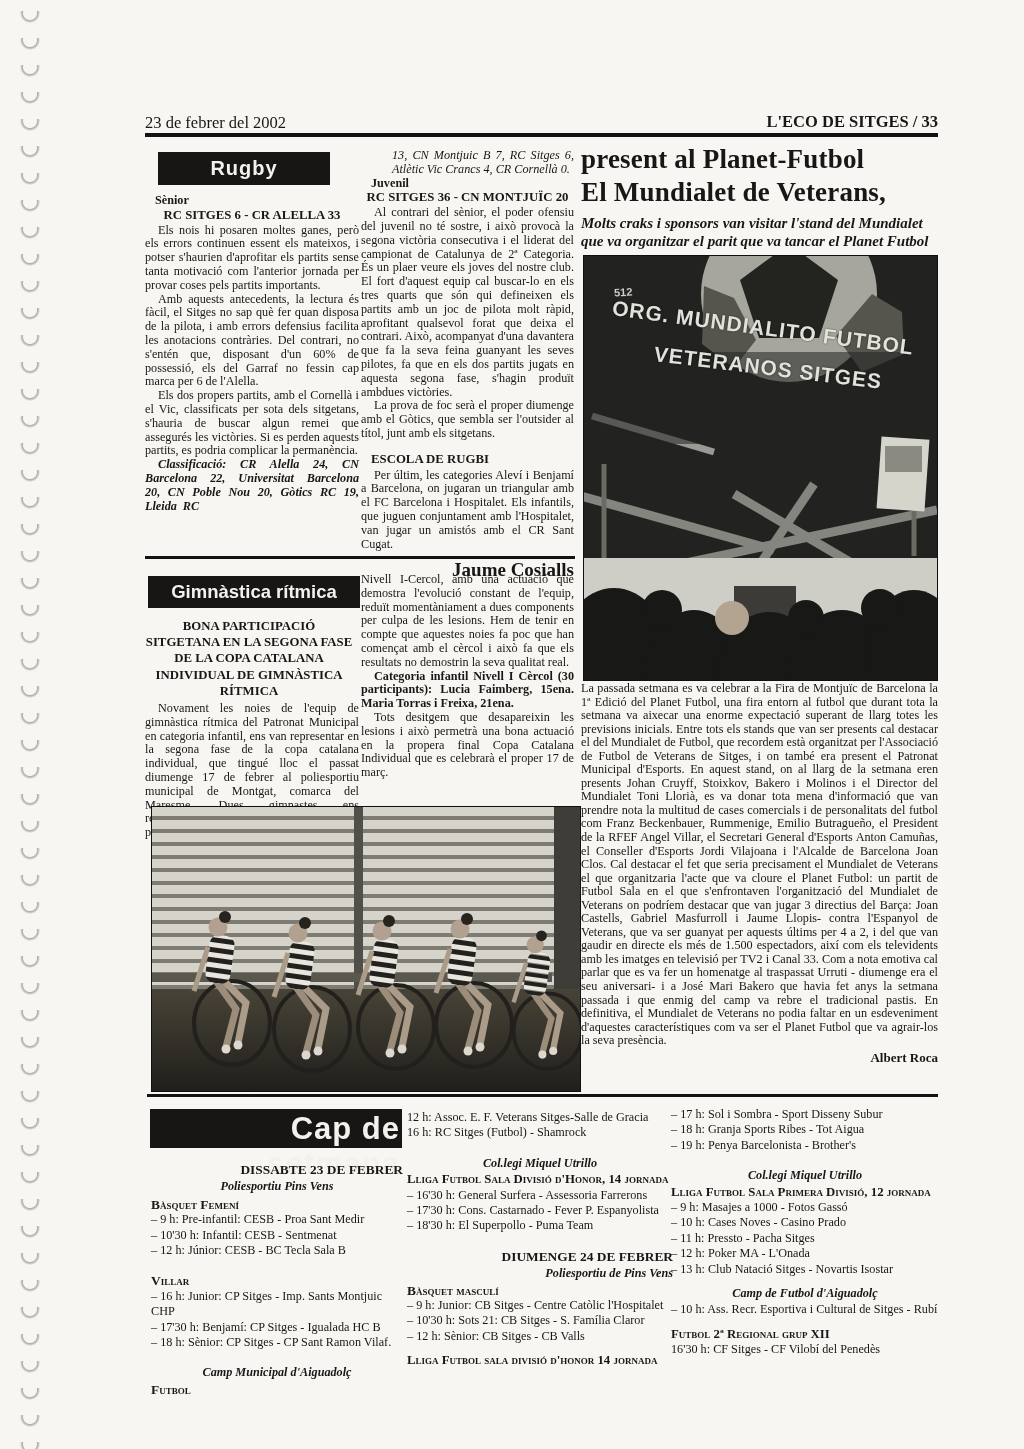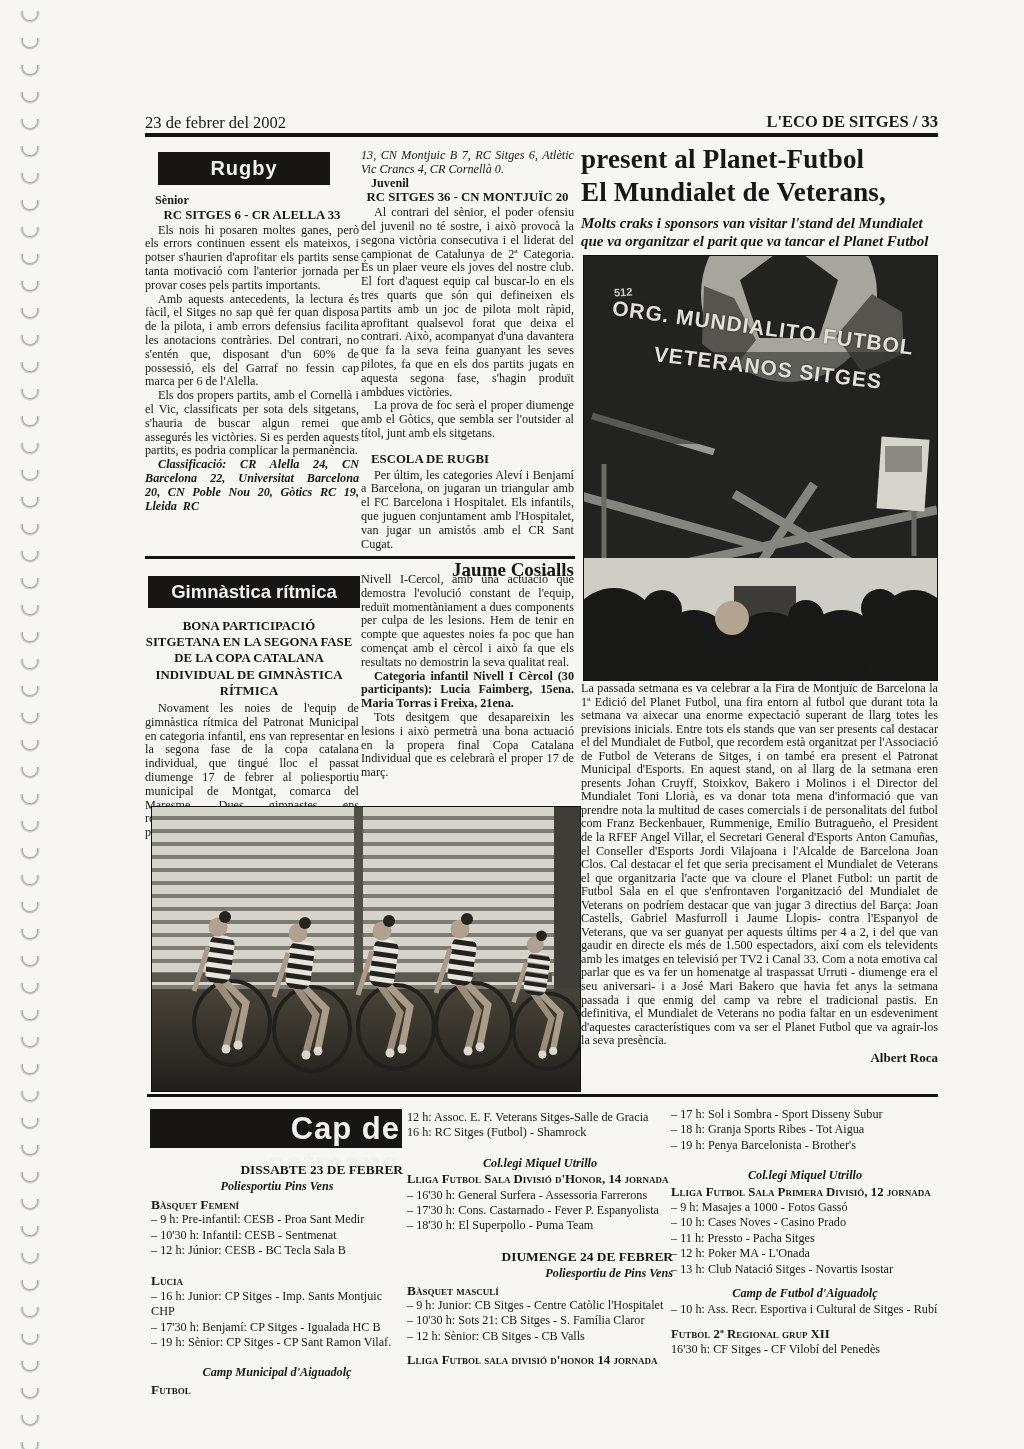--- a/index.html
+++ b/index.html
@@ -38,21 +38,21 @@
   .banner-cap{left:152px;top:1111px;width:248px;height:35px;font-size:31px;line-height:35px;letter-spacing:1px;text-align:right;}
   
   .newscol{font-size:12.2px;line-height:13.8px;text-align:justify;}
   .col-rugby1{left:145px;top:194px;width:214px;}
   .col-rugby2{left:361px;top:149px;width:213px;}
   .col-gim1{left:145px;top:614px;width:214px;}
   .col-gim2{left:361px;top:573px;width:213px;}
   .para{margin:0;text-indent:13px;}
   .lbl{font-weight:bold;padding-left:10px;}
   .score{font-weight:bold;text-align:center;font-size:12.8px;margin:1px 0;}
-  .ital{font-style:italic;}
+  .ital{font-style:italic;margin-left:31px;}
   .classif{font-style:italic;font-weight:bold;text-indent:13px;margin:0;word-spacing:3px;}
   .subhead-rugbi{font-weight:bold;font-size:12.8px;margin:12px 0 2px 0;padding-left:10px;}
   .byline{font-weight:bold;text-align:right;margin-top:12px;font-size:19px;}
   .gim-heading{font-weight:bold;text-align:center;font-size:12.8px;line-height:16.2px;margin:4px 6px 3px 0;}
   .bold{font-weight:bold;}
   
   .mund-title{left:581px;top:143px;width:357px;font-size:27px;line-height:33px;font-weight:bold;letter-spacing:.2px;}
   .mund-sub{left:581px;top:215px;width:357px;font-size:15px;line-height:17.5px;font-weight:bold;font-style:italic;}
   .mund-body{left:581px;top:682px;width:357px;font-size:12.2px;line-height:13.55px;text-align:justify;}
   .mund-byline{font-weight:bold;text-align:right;margin-top:3px;font-size:13px;}
@@ -220,24 +220,24 @@
 <div class="abs banner banner-cap">Cap de setmana</div>
 
 <div class="abs agenda ag-col1">
   <div class="ag-day">DISSABTE 23 DE FEBRER</div>
   <div class="ag-venue" style="margin-top:0;">Poliesportiu Pins Vens</div>
   <div class="ag-group" style="margin-top:2px;">Bàsquet Femení</div>
   <p class="ag-item">– 9 h: Pre-infantil: CESB - Proa Sant Medir</p>
   <p class="ag-item">– 10'30 h: Infantil: CESB - Sentmenat</p>
   <p class="ag-item">– 12 h: Júnior: CESB - BC Tecla Sala B</p>
   <div class="ag-gap"></div>
-  <div class="ag-group">Lucia</div>
+  <div class="ag-group">Villar</div>
   <p class="ag-item">– 16 h: Junior: CP Sitges - Imp. Sants Montjuic CHP</p>
   <p class="ag-item">– 17'30 h: Benjamí: CP Sitges - Igualada HC B</p>
-  <p class="ag-item">– 19 h: Sènior: CP Sitges - CP Sant Ramon Vilaf.</p>
+  <p class="ag-item">– 18 h: Sènior: CP Sitges - CP Sant Ramon Vilaf.</p>
   <div class="ag-gap"></div>
   <div class="ag-venue">Camp Municipal d'Aiguadolç</div>
   <div class="ag-group" style="margin-top:1px;">Futbol</div>
 </div>
 
 <div class="abs agenda ag-col2">
   <p class="ag-item">12 h: Assoc. E. F. Veterans Sitges-Salle de Gracia</p>
   <p class="ag-item">16 h: RC Sitges (Futbol) - Shamrock</p>
   <div class="ag-gap"></div>
   <div class="ag-venue">Col.legi Miquel Utrillo</div>

